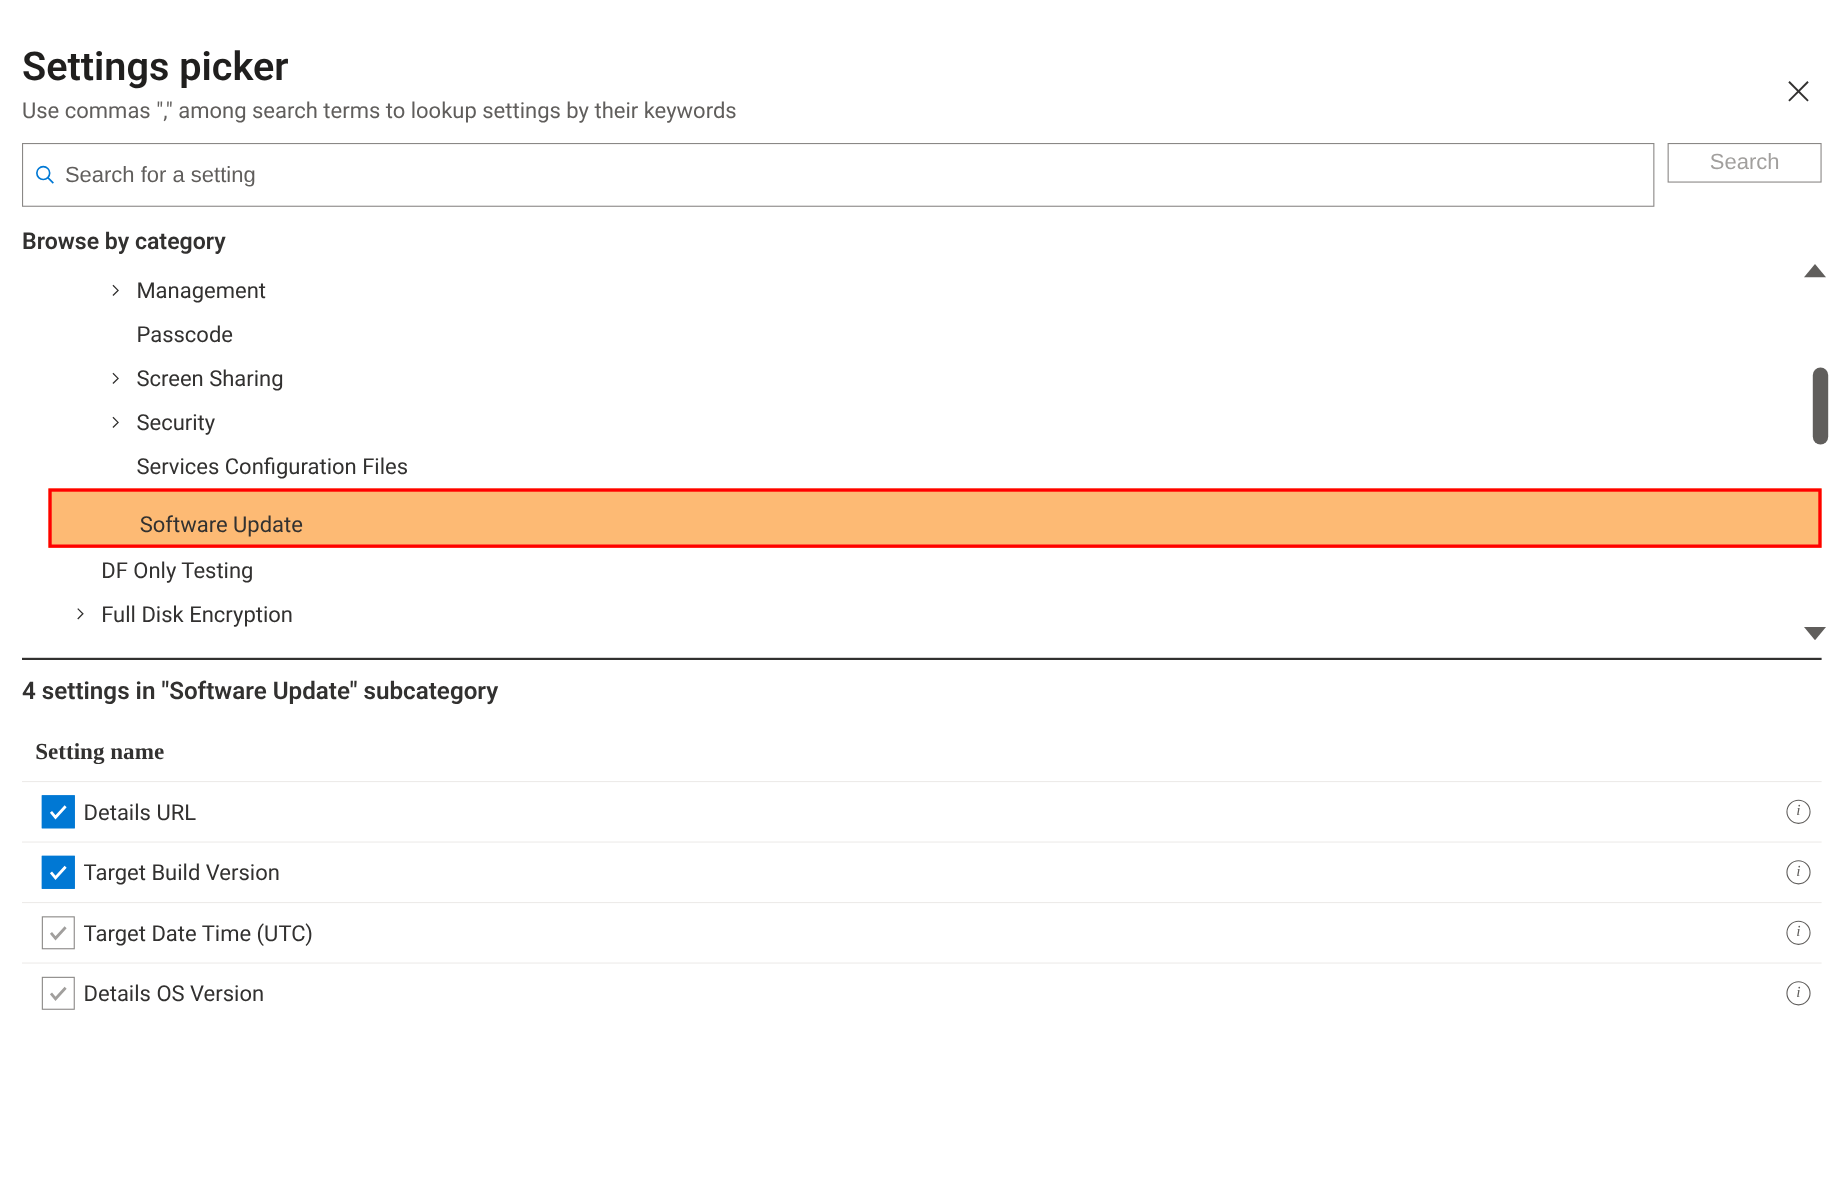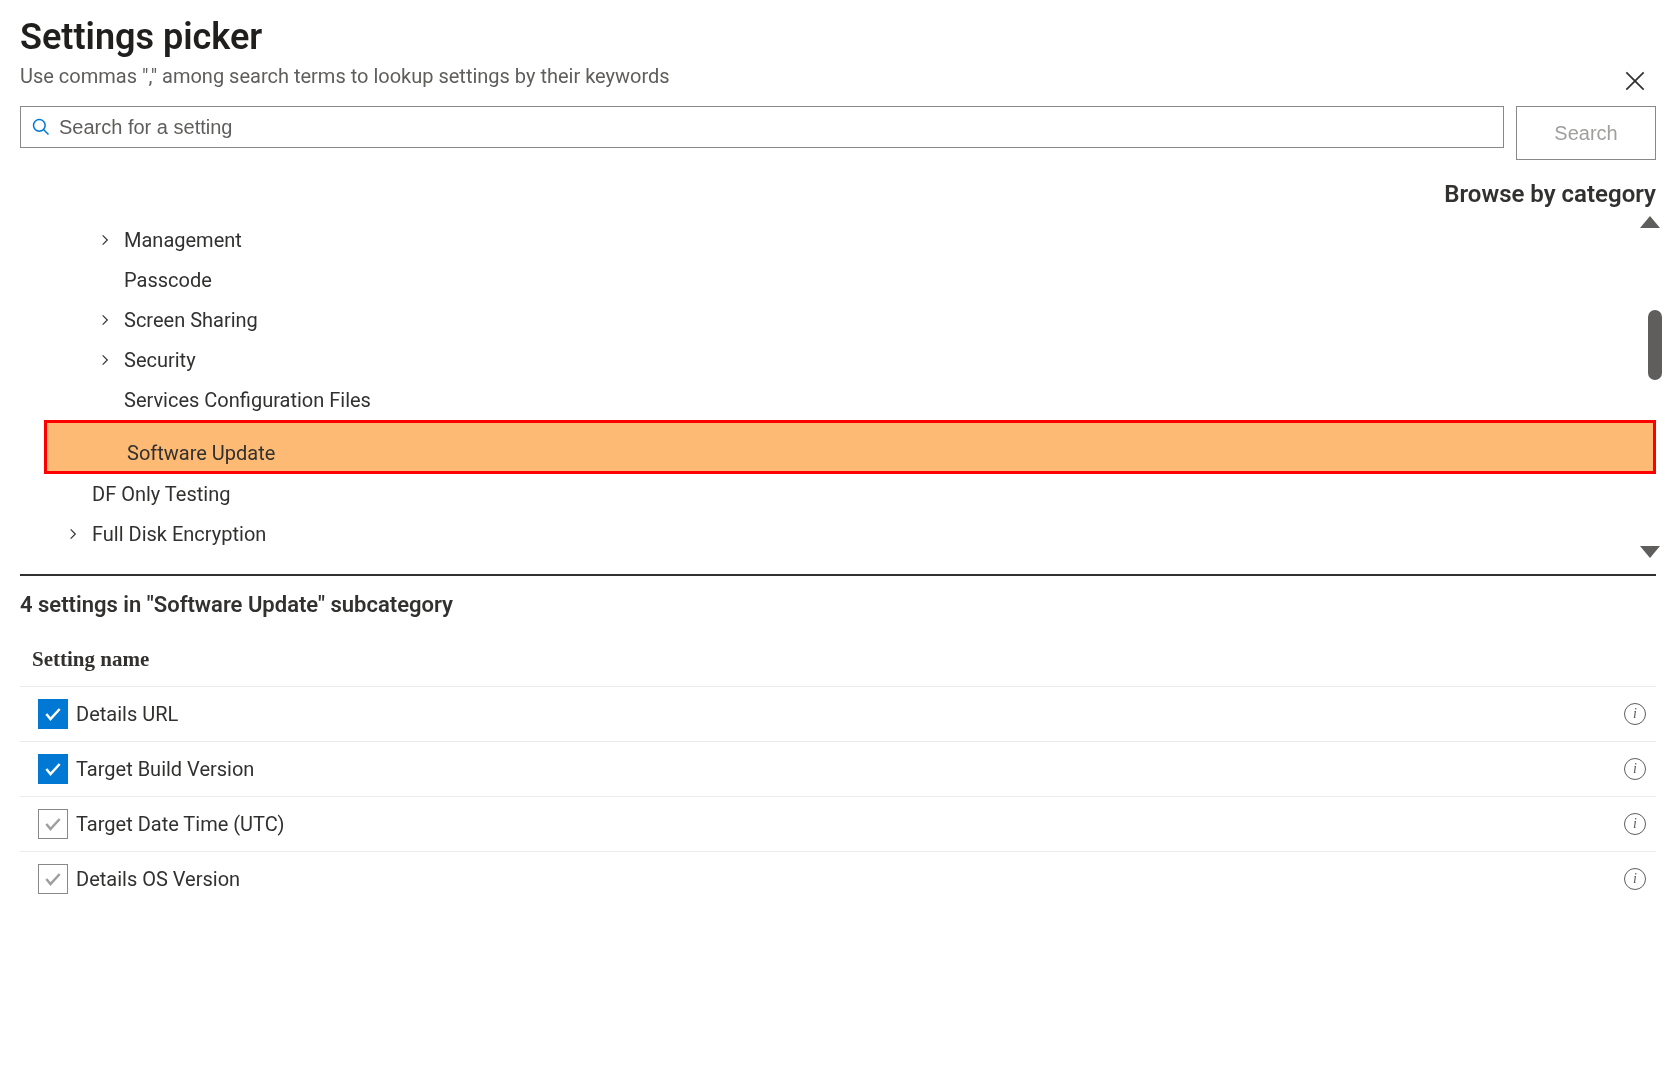--- a/index.html
+++ b/index.html
@@ -3,51 +3,51 @@
   <meta charset="utf-8">
   <style>
     * { box-sizing: border-box; margin: 0; padding: 0; }
     body {
       font-family: "Segoe UI", -apple-system, BlinkMacSystemFont, Roboto, sans-serif;
       color: #323130;
       background: #ffffff;
       padding: 16px 20px;
       width: 1676px;
     }
-    .header-row { display: flex; align-items: flex-end; justify-content: space-between; }
+    .header-row { display: flex; align-items: center; justify-content: space-between; margin-top: 24px; }
     .page-title { font-size: 36px; font-weight: 600; color: #201f1e; }
     .page-subtitle { font-size: 20px; color: #605e5c; margin-top: 6px; margin-bottom: 18px; }
     .close-btn { cursor: pointer; padding: 8px; }
     .close-btn svg { stroke: #323130; stroke-width: 1.6; }
 
     .search-row { display: flex; gap: 12px; align-items: stretch; margin-bottom: 10px; }
     .search-box {
       flex: 1;
       display: flex;
       align-items: center;
       border: 1px solid #8a8886;
-      height: 42px;
+      height: 58px;
       padding: 0 10px;
       gap: 8px;
     }
     .search-box svg { stroke: #0078d4; stroke-width: 1.8; fill: none; }
     .search-input {
       flex: 1; border: none; outline: none;
       font-size: 20px; color: #605e5c; background: transparent;
     }
     .search-input::placeholder { color: #605e5c; }
     .search-btn {
-      width: 140px; height: 54px;
+      width: 140px; height: 36px;
       border: 1px solid #8a8886;
       background: #ffffff;
       font-size: 20px; color: #a19f9d;
       cursor: pointer;
     }
 
-    .browse-label { font-size: 24px; font-weight: 600; margin-top: 20px; text-align: right; }
+    .browse-label { font-size: 21px; font-weight: 600; margin-top: 20px; }
 
     .tree-wrap { position: relative; margin-top: 12px; }
     .tree-list { padding-left: 24px; }
     .tree-item {
       display: flex; align-items: center; gap: 10px;
       font-size: 20px; color: #323130;
       padding: 8px 6px 8px 20px;
       cursor: pointer;
       text-align: right;
     }

